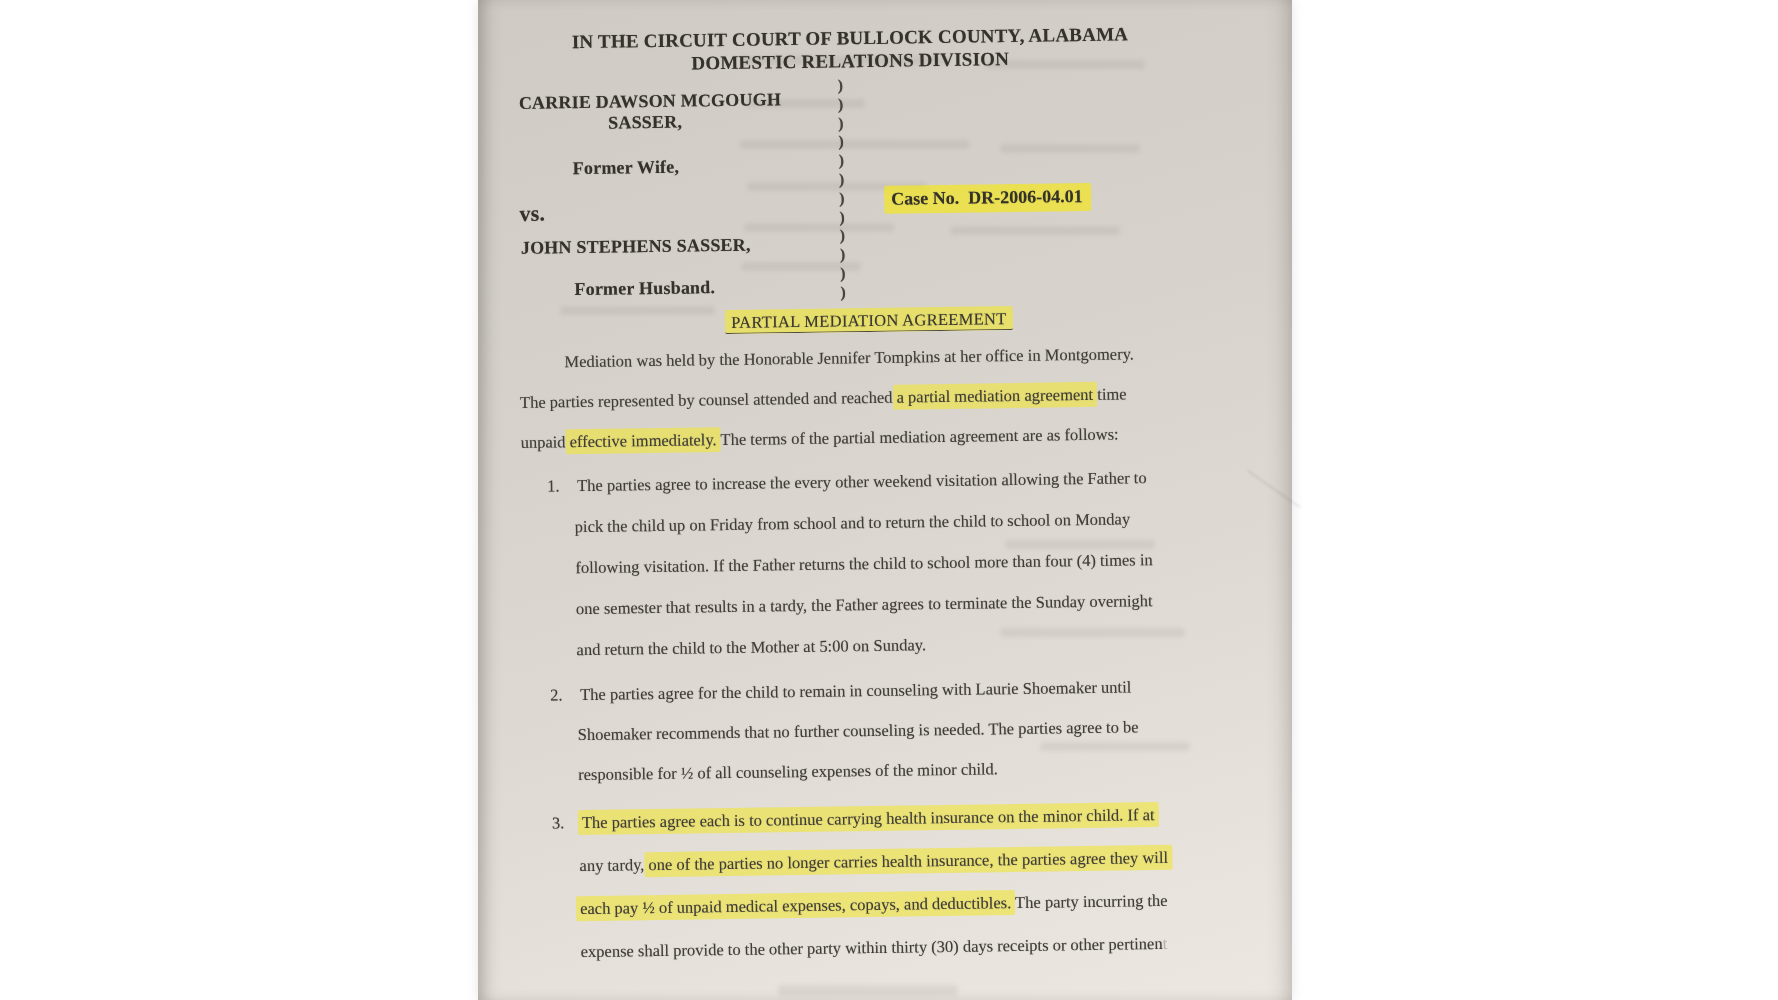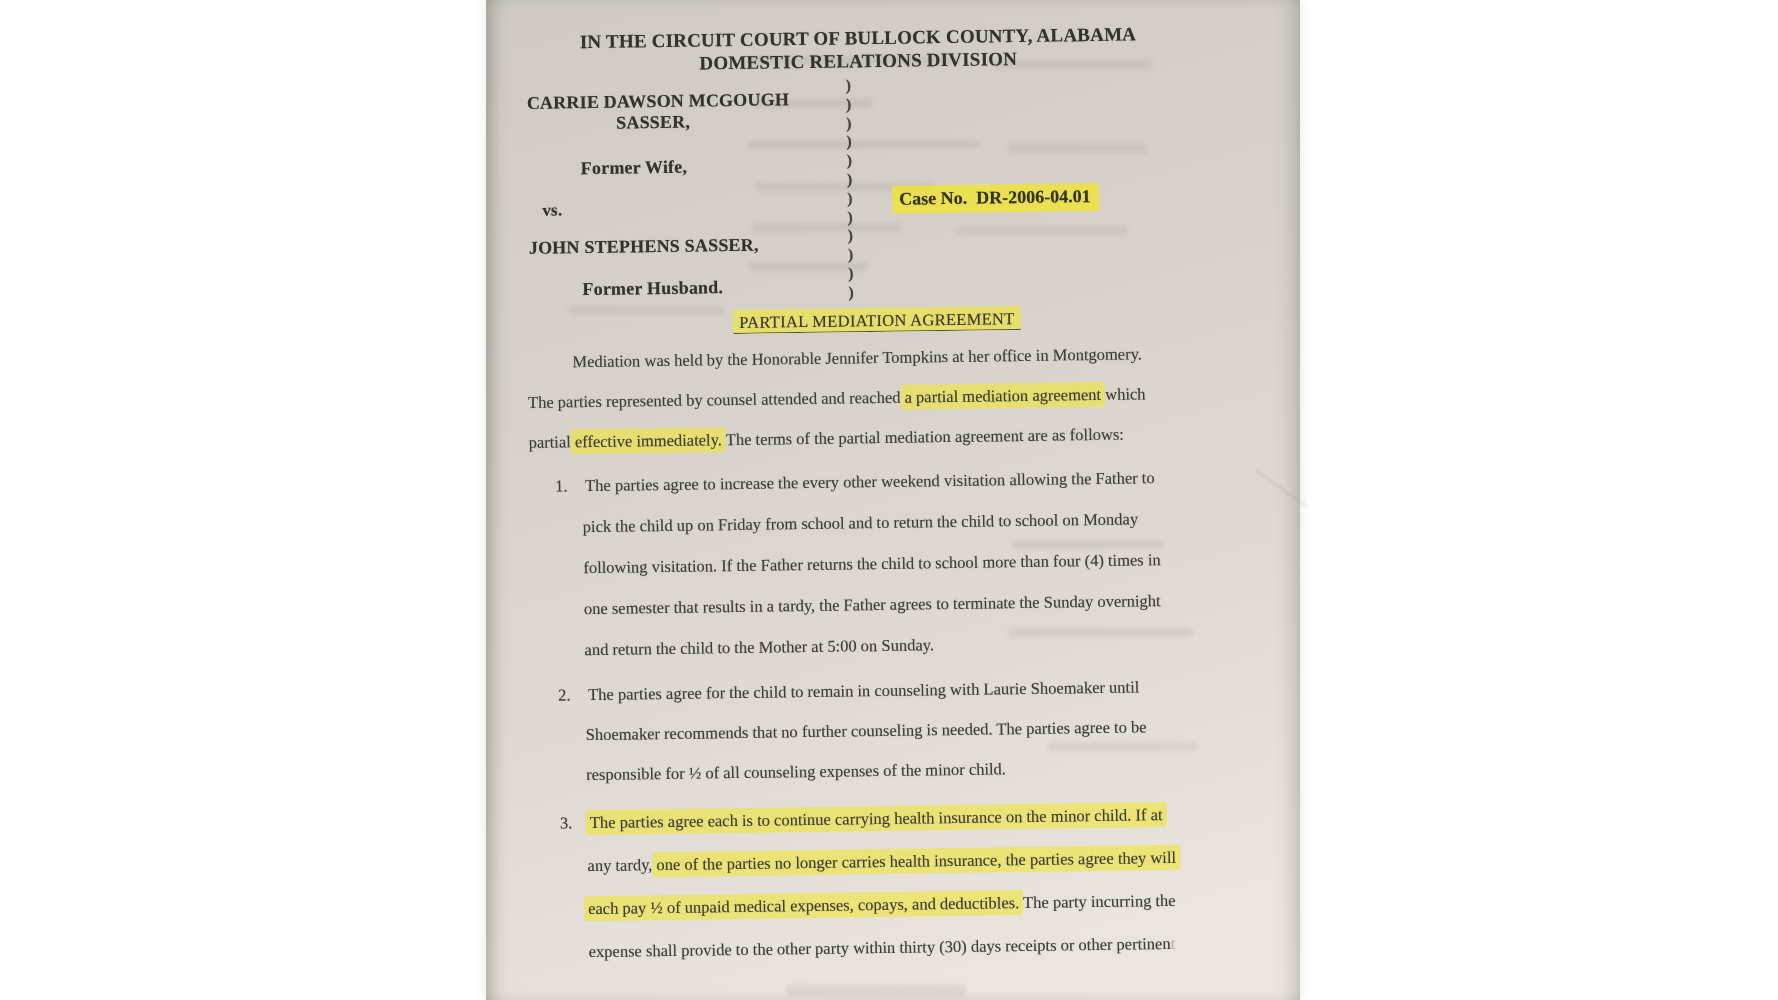--- a/index.html
+++ b/index.html
@@ -8,37 +8,36 @@
     font-family:"Liberation Serif","DejaVu Serif",serif;
     position:relative;
   }
   .page{
     position:absolute;left:478px;top:0;width:814px;height:1000px;
     background:linear-gradient(164deg,#cfcbc4 0%,#d7d3cc 38%,#ded9d2 62%,#e8e4dd 88%,#ece8e1 100%);
     box-shadow:
       inset 14px 0 18px -10px rgba(70,64,55,.40),
       inset -16px 0 20px -12px rgba(70,64,55,.30),
       0 0 12px rgba(0,0,0,.10);
-    margin-left: 8px;
   }
   .wrap{
     position:absolute;left:43px;top:0;width:700px;height:1000px;
     transform:rotate(-0.8deg);transform-origin:350px 470px;
     color:#403e37;
     text-shadow:0 0 1px rgba(70,68,60,.50);
   }
   .hd{
     position:absolute;left:-15px;top:26px;width:700px;text-align:center;
     font-weight:bold;font-size:19px;line-height:23px;letter-spacing:.2px;color:#343229;
   }
   .capname{position:absolute;font-weight:bold;font-size:18px;color:#343229;letter-spacing:.2px;white-space:nowrap;}
   #carrie{left:3px;top:88px;}
   #sasser{left:3px;top:109px;width:252px;text-align:center;}
   #fwife{left:56px;top:154px;}
-  #vs{left:17px;top:196px;font-size:17px;}
+  #vs{left:2px;top:196px;font-size:22px;}
   #john{left:3px;top:233px;}
   #fhusb{left:56px;top:275px;}
   .parens{
     position:absolute;left:322px;top:76px;font-weight:bold;font-size:16px;
     line-height:18.8px;color:#46443c;
   }
   .caseno{
     position:absolute;left:367px;top:186px;font-weight:bold;font-size:18px;color:#343229;
     background:rgba(240,228,48,.78);padding:3px 9px 4px 7px;border-radius:2px;white-space:pre;
   }
@@ -120,22 +119,22 @@
       </div>
 
     <div class="caseno">Case No.  DR-2006-04.01</div>
 
     <div class="title">
       <span class="t">PARTIAL MEDIATION AGREEMENT</span>
     </div>
 
     <div class="sec intro">
         <div class="l"><span>Mediation was held by the Honorable Jennifer Tompkins at her office in Montgomery.</span></div>
-        <div class="l"><span>The parties represented by counsel attended and reached </span><span class="hl">a partial mediation agreement</span><span> which</span></div>
-        <div class="l"><span>partial </span><span class="hl">effective immediately.</span><span> The terms of the partial mediation agreement are as follows:</span></div>
+        <div class="l"><span>The parties represented by counsel attended and reached </span><span class="hl">a partial mediation agreement</span><span> time</span></div>
+        <div class="l"><span>unpaid </span><span class="hl">effective immediately.</span><span> The terms of the partial mediation agreement are as follows:</span></div>
       </div>
 
     <div class="sec item item1">
         <div class="l first"><span class="num">1.</span><span>The parties agree to increase the every other weekend visitation allowing the Father to</span></div>
         <div class="l"><span>pick the child up on Friday from school and to return the child to school on Monday</span></div>
         <div class="l"><span>following visitation. If the Father returns the child to school more than four (4) times in</span></div>
         <div class="l"><span>one semester that results in a tardy, the Father agrees to terminate the Sunday overnight</span></div>
         <div class="l"><span>and return the child to the Mother at 5:00 on Sunday.</span></div>
       </div>
     <div class="sec item item2">

